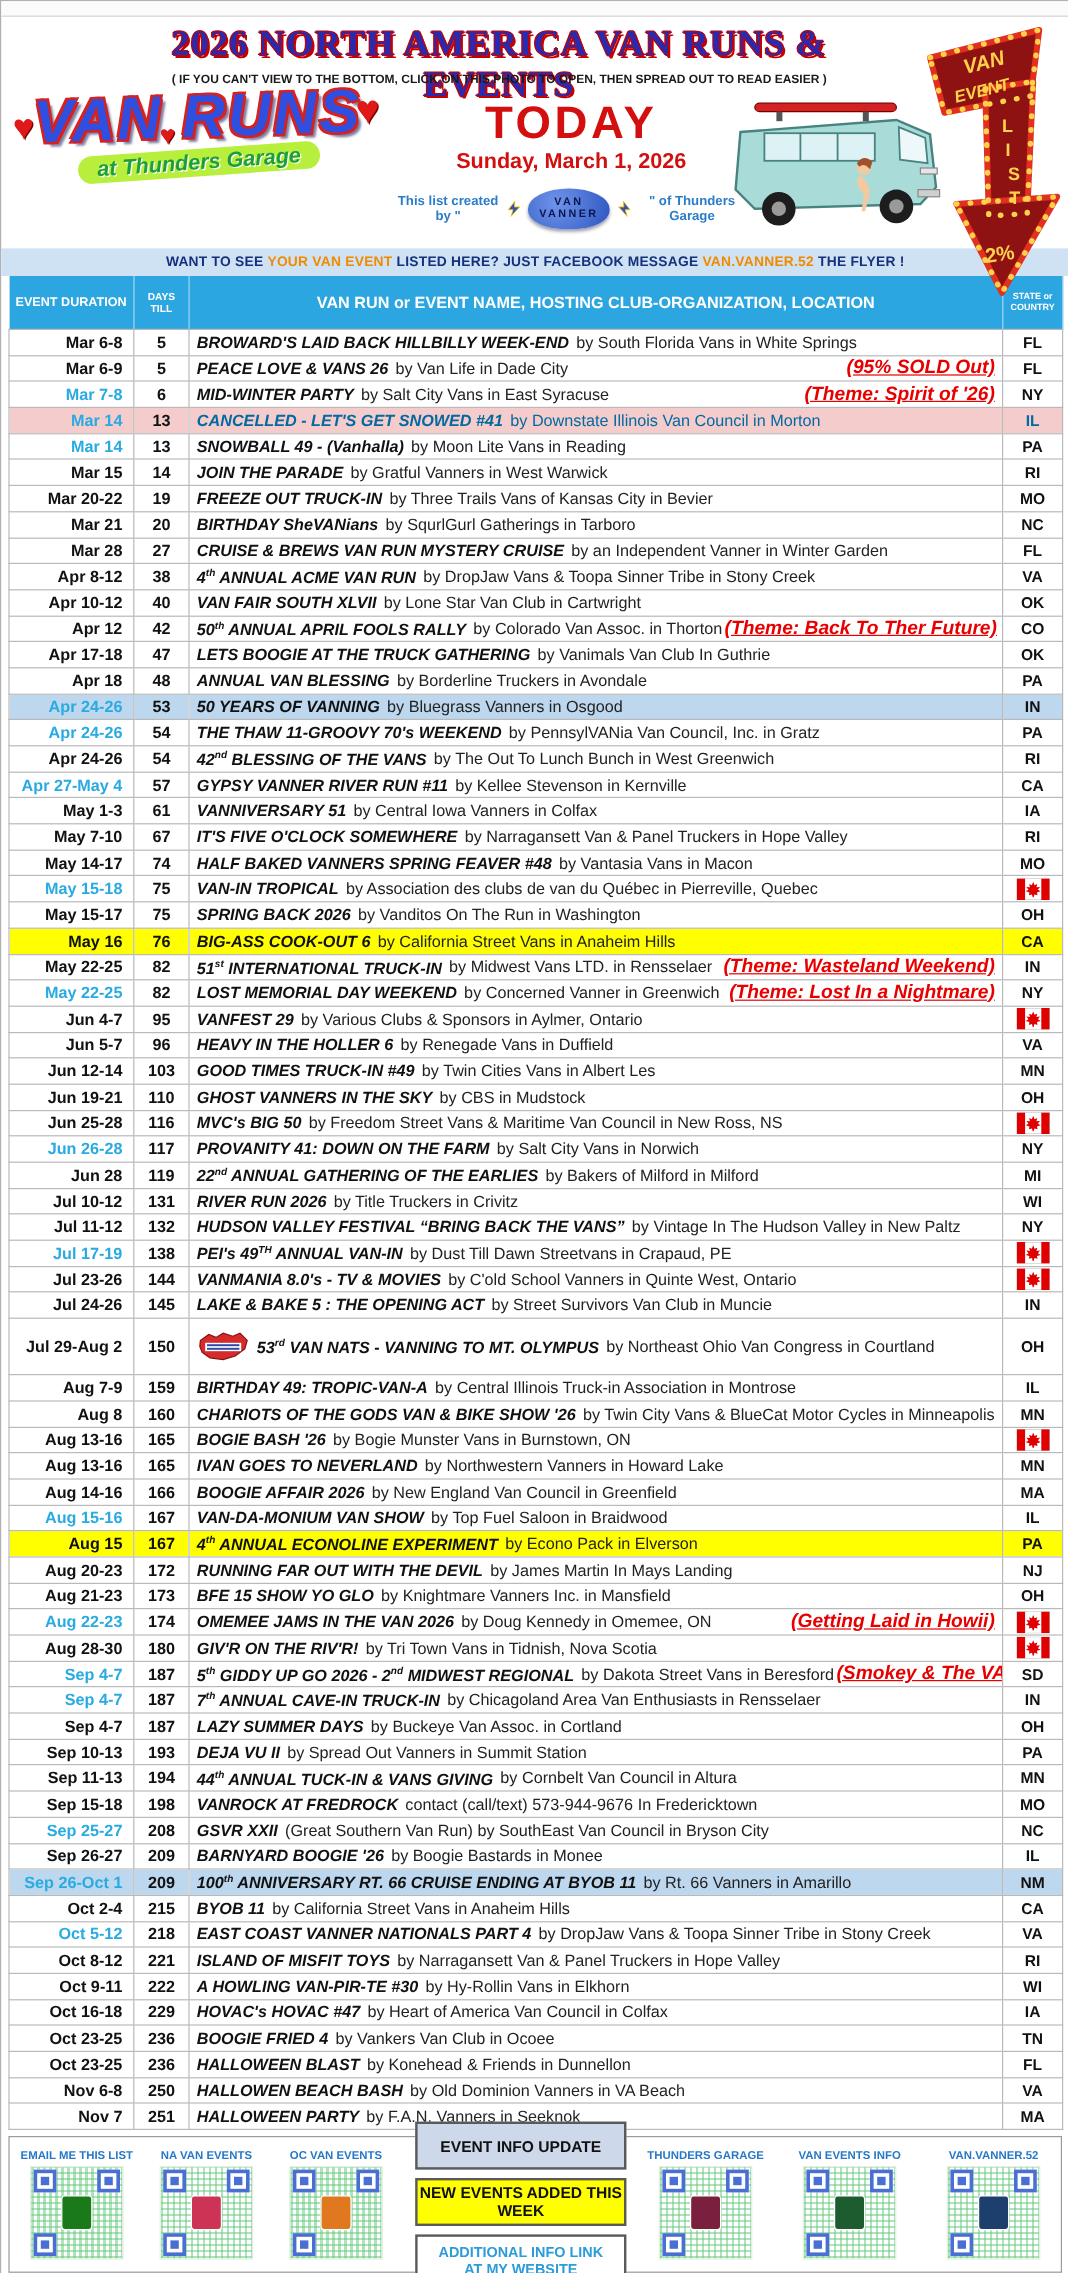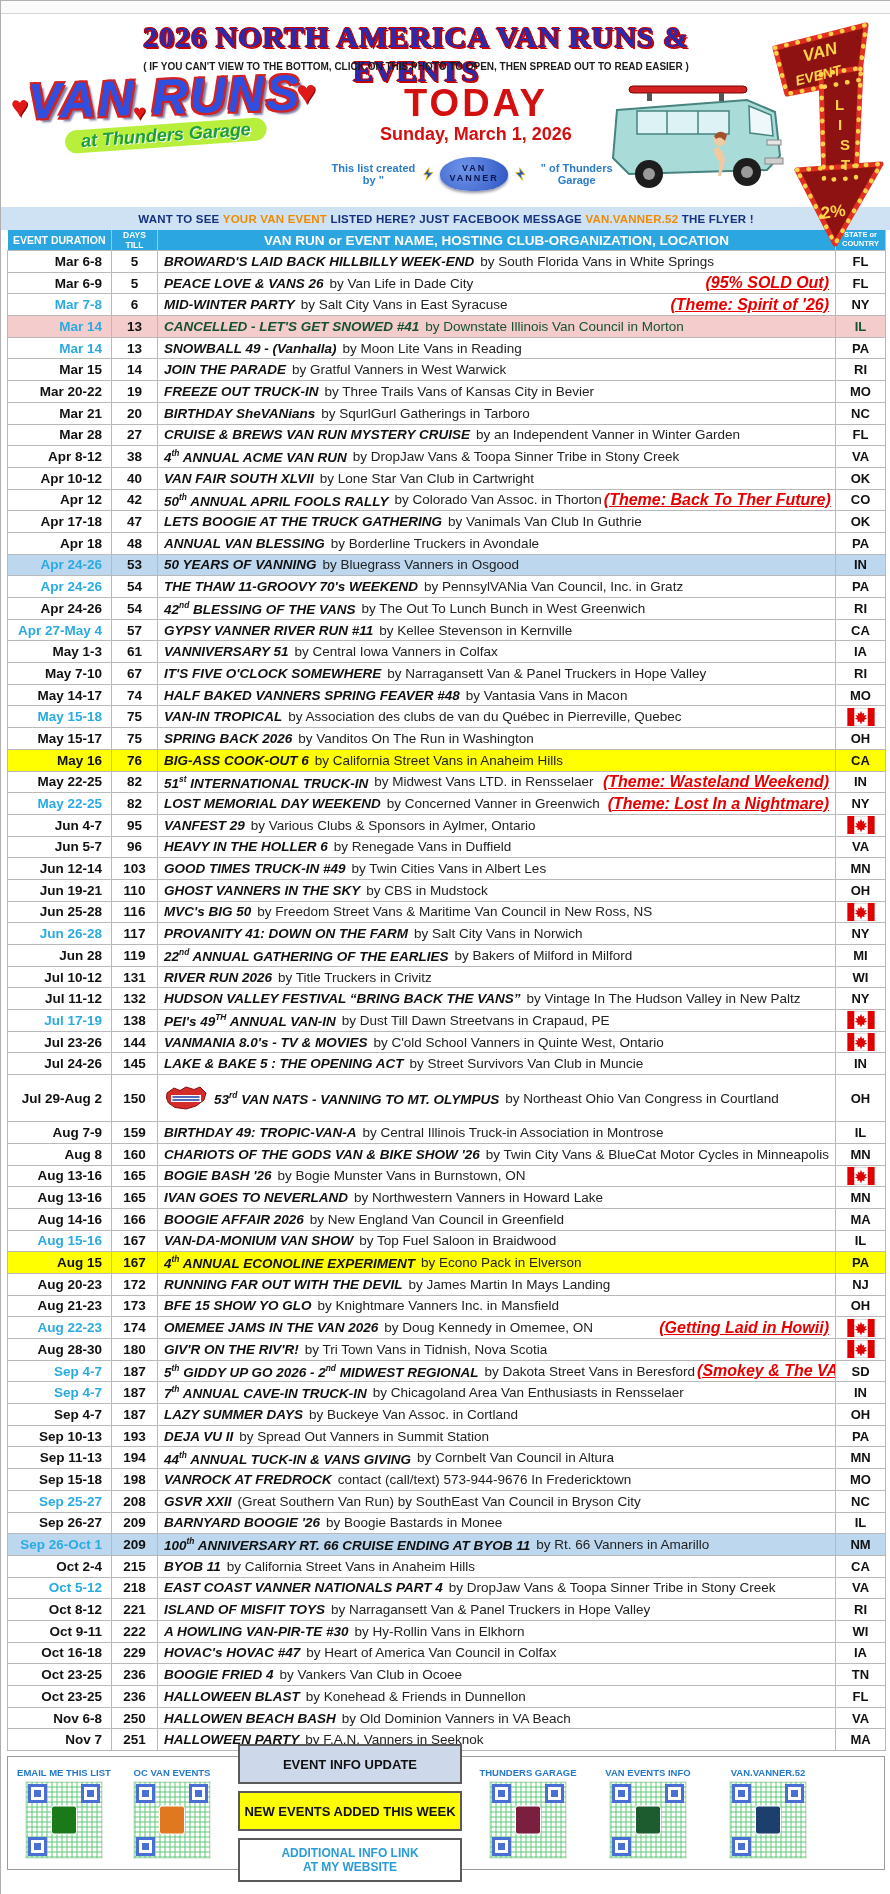--- a/index.html
+++ b/index.html
@@ -44,37 +44,37 @@
 
   
   .banner{height:23px;background:#cfe2f3;display:flex;align-items:center;justify-content:center;
       font-size:11.5px;font-weight:800;letter-spacing:.2px;}
 
   
   table.events{width:878px;margin:0 6px;border-collapse:collapse;table-layout:fixed;}
   table.events col.c1{width:104px}table.events col.c2{width:46px}
   table.events col.c3{width:678px}table.events col.c4{width:50px}
   table.events thead th{background:#2ca6e0;color:#fff;font-weight:700;height:14px;
-      border-right:1px solid #8fcdee;padding:0 2px;}
+      border-right:1px solid #8fcdee;padding:12px 2px;}
   th.hdur{font-size:10.5px;}th.hdays{font-size:8.5px;}th.hname{font-size:13.5px;}
   th.hstate{font-size:7.5px;line-height:1.15;margin-left:30px;}
   table.events td{border:1px solid #b9b9b9;height:20.7px;padding:0;overflow:hidden;white-space:nowrap;}
   table.events tr.tall td{height:46px;}
   .dur{text-align:right;padding-right:9px !important;font-weight:700;font-size:13.5px;color:#111;}
   .blue-date{color:#29abe2 !important;}
   .days{text-align:center;font-weight:700;font-size:13.5px;color:#111;}
   .nc{padding:0 4px 0 6px !important;}
   .ncf{display:flex;align-items:center;font-size:13.5px;}
   .ename{font-weight:700;font-style:italic;color:#111;}
   .ename sup{font-size:62%;font-weight:700;font-style:italic;}
   .eby{margin-left:6px;color:#222;}
   .note{margin-left:auto;color:#e80000;font-weight:700;font-style:italic;font-size:16px;padding:0 2px;text-decoration:underline;}
   .state{text-align:center;font-weight:700;font-size:13px;color:#111;}
   .bg-y{background:#ffff00;}.bg-b{background:#bdd7ee;}.bg-p{background:#f4cccc;}
-  tr.cancelled .ename,tr.cancelled .eby,tr.cancelled .state{color:#14532d;}
+  tr.cancelled .ename,tr.cancelled .eby,tr.cancelled .state{color:#0369a1;}
   .flag svg{display:block;margin:0 auto;}
   .natslogo{margin-right:6px;display:inline-flex;}
 
   
   .footer{margin:5px 6px 0;border:1px solid #9a9a9a;height:104px;display:flex;align-items:center;
       padding:4px 6px;gap:8px;background:#fff;}
   .qr{width:100px;display:flex;flex-direction:column;align-items:center;}
   .qr .lbl{font-size:9.5px;font-weight:700;color:#2779c7;margin-bottom:3px;white-space:nowrap;}
   .qrbox{position:relative;width:76px;height:76px;background-color:#fff;
       background-image:repeating-linear-gradient(0deg,rgba(96,200,120,.5) 0 2px,transparent 2px 5px),
@@ -1008,20 +1008,29 @@
 
   <div class="footer">
     <div id="qr-left" style="display:flex;gap:8px;">
         <div class="qr">
           <div class="lbl">EMAIL ME THIS LIST</div>
           <div class="qrbox">
             <div class="fp tl"></div>
             <div class="fp tr"></div>
             <div class="fp bl"></div>
             <div class="qrart" style="background: rgb(26, 122, 26);"></div>
+          </div>
+        </div>
+        <div class="qr">
+          <div class="lbl">NA VAN EVENTS</div>
+          <div class="qrbox">
+            <div class="fp tl"></div>
+            <div class="fp tr"></div>
+            <div class="fp bl"></div>
+            <div class="qrart" style="background: rgb(204, 51, 85);"></div>
           </div>
         </div>
         <div class="qr">
           <div class="lbl">OC VAN EVENTS</div>
           <div class="qrbox">
             <div class="fp tl"></div>
             <div class="fp tr"></div>
             <div class="fp bl"></div>
             <div class="qrart" style="background: rgb(224, 120, 32);"></div>
           </div>

